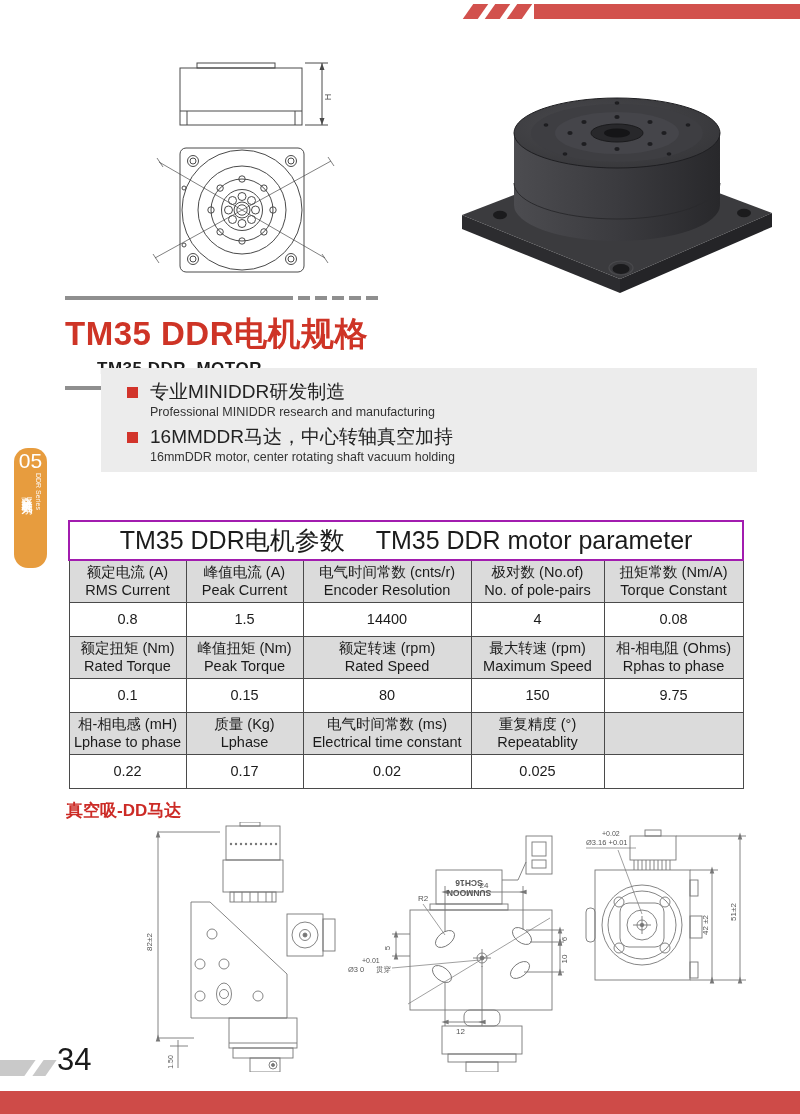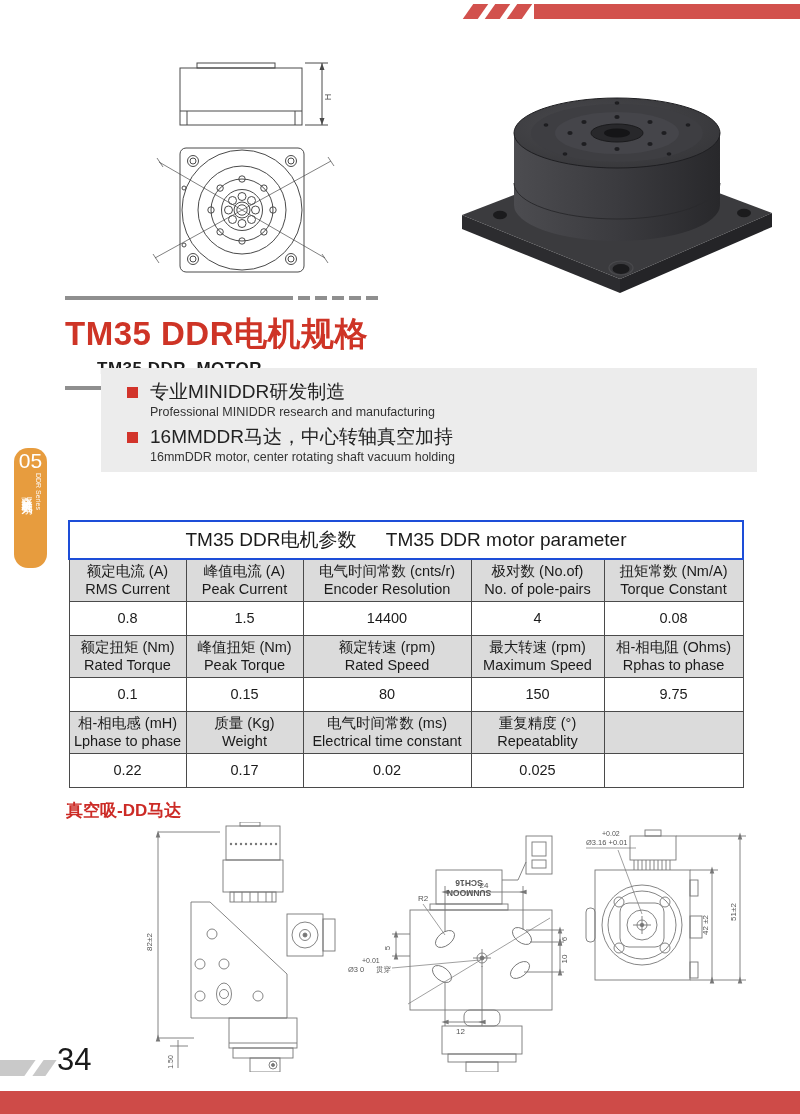--- a/index.html
+++ b/index.html
@@ -39,21 +39,21 @@
   .side-tab .num { font-size:21px; line-height:1.05; padding-top:2px; }
   .tab-vert { display:flex; justify-content:center; margin-top:1px; }
   .tab-cn { writing-mode:vertical-rl; font-size:11px; letter-spacing:1px; }
   .tab-en { writing-mode:vertical-rl; font-size:7px; margin-left:1px; opacity:.95; }
 
   
   .spec-table { position:absolute; left:68px; top:520px; width:674px;
                 border-collapse:collapse; table-layout:fixed; }
   .spec-table td { border:1.5px solid #4a4a4a; text-align:center; vertical-align:middle;
                    color:#1b1b1b; padding:2px; }
-  .spec-table .ttl { height:38px; font-size:19px; border:2px solid #1d4ed8; }
+  .spec-table .ttl { height:38px; font-size:25px; border:2px solid #a21caf; }
   .spec-table .ttl span { margin:0 12px; }
   .spec-table .hcell { background:#DBDBDB; height:42px; font-size:14.5px; line-height:1.25; }
   .spec-table .vcell { height:34px; font-size:14.5px; }
 
   
   .vacuum-title { position:absolute; left:66px; top:799px; color:#CC2B26;
                   font-size:17px; font-weight:bold; }
   .bottom-draw { position:absolute; left:90px; top:822px; }
 
   
@@ -296,21 +296,21 @@
       <td class="vcell">150</td>
       <td class="vcell">9.75</td>
     </tr>
     <tr>
       <td class="hcell">
         <div>相-相电感 (mH)</div>
         <div>Lphase to phase</div>
       </td>
       <td class="hcell">
         <div>质量 (Kg)</div>
-        <div>Weight</div>
+        <div>Lphase</div>
       </td>
       <td class="hcell">
         <div>电气时间常数 (ms)</div>
         <div>Electrical time constant</div>
       </td>
       <td class="hcell">
         <div>重复精度 (°)</div>
         <div>Repeatablity</div>
       </td>
       <td class="hcell">

